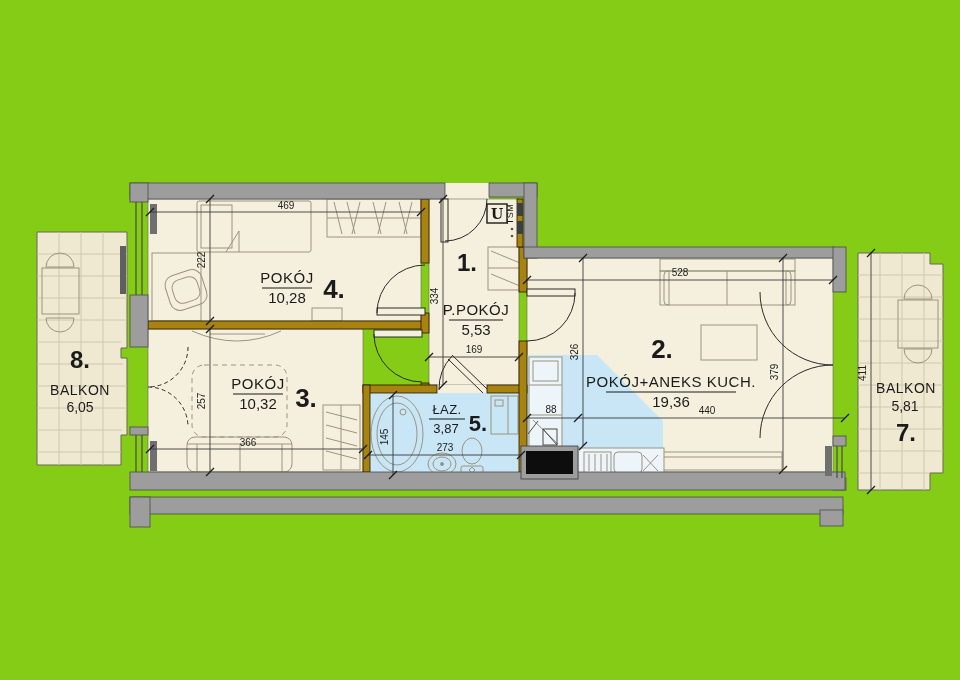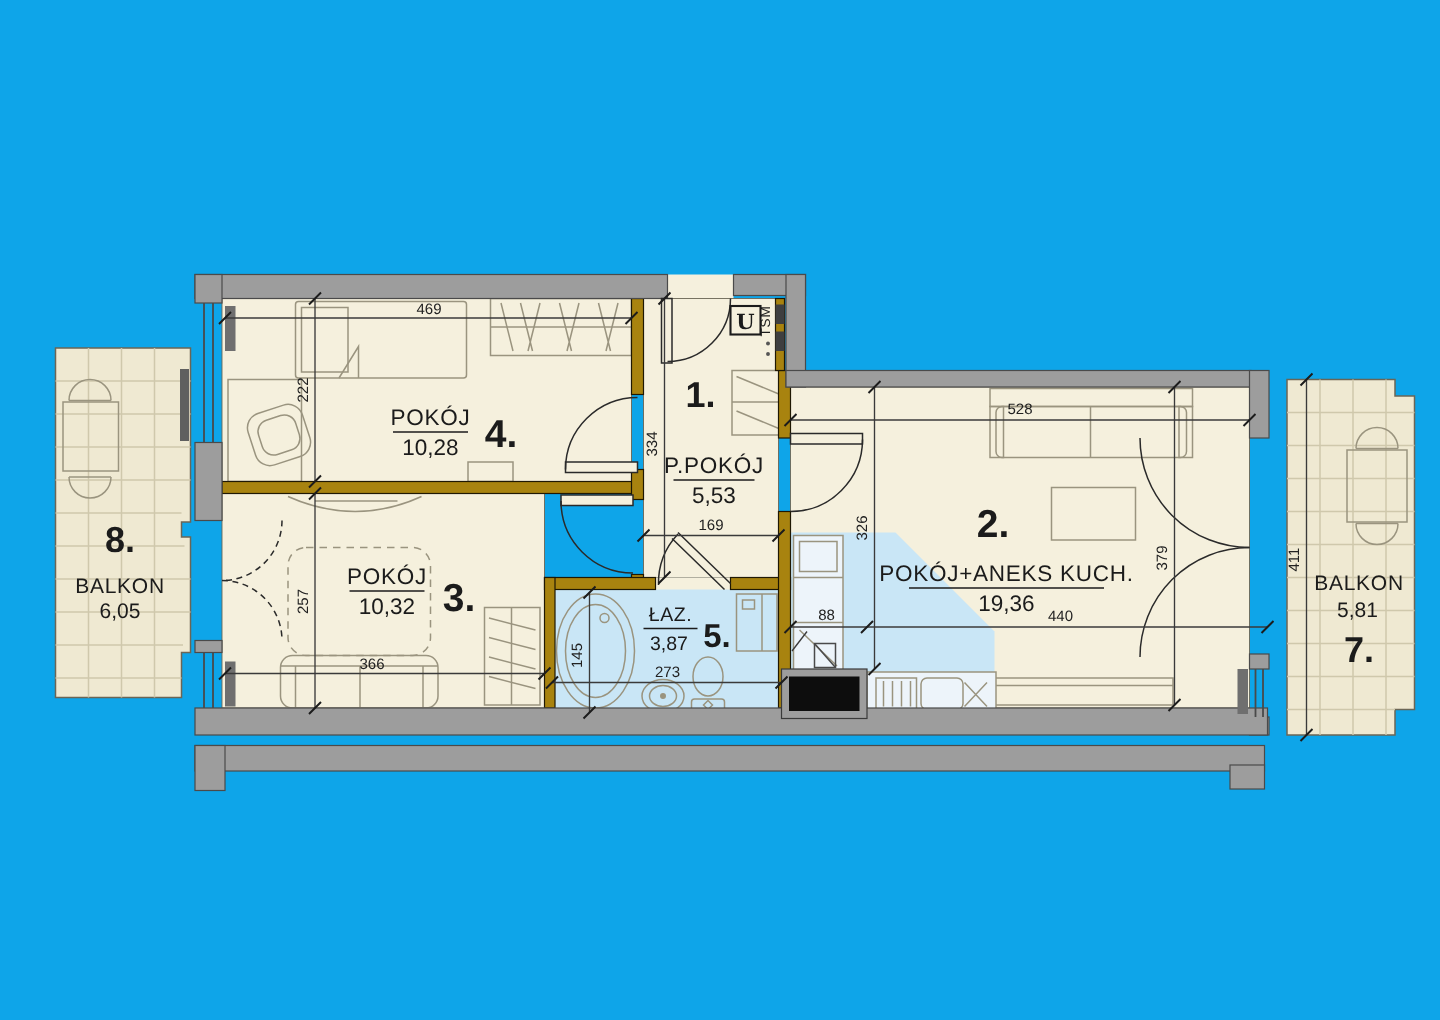--- a/index.html
+++ b/index.html
@@ -1,16 +1,16 @@
 <!DOCTYPE html>
 <html><head>
 <meta charset="utf-8">
 <style>
   html,body{margin:0;padding:0;background:#000;}
-  .stage{width:960px;height:680px;background:#0ea5e9;position:relative;overflow:hidden;
+  .stage{width:960px;height:680px;background:#84cc16;position:relative;overflow:hidden;
          font-family:"Liberation Sans", sans-serif;}
   svg text{font-family:"Liberation Sans", sans-serif;fill:#1b1b1b;}
   .rm-name{font-size:15px;letter-spacing:.5px;}
   .rm-name-sm{font-size:13px;letter-spacing:.4px;}
   .rm-area{font-size:15px;}
   .rm-area-sm{font-size:13px;}
   .rm-num{font-size:26px;font-weight:bold;}
   .rm-num-md{font-size:24px;font-weight:bold;}
   .rm-num-sm{font-size:22px;font-weight:bold;}
   .dim{font-size:10px;fill:#222;}

